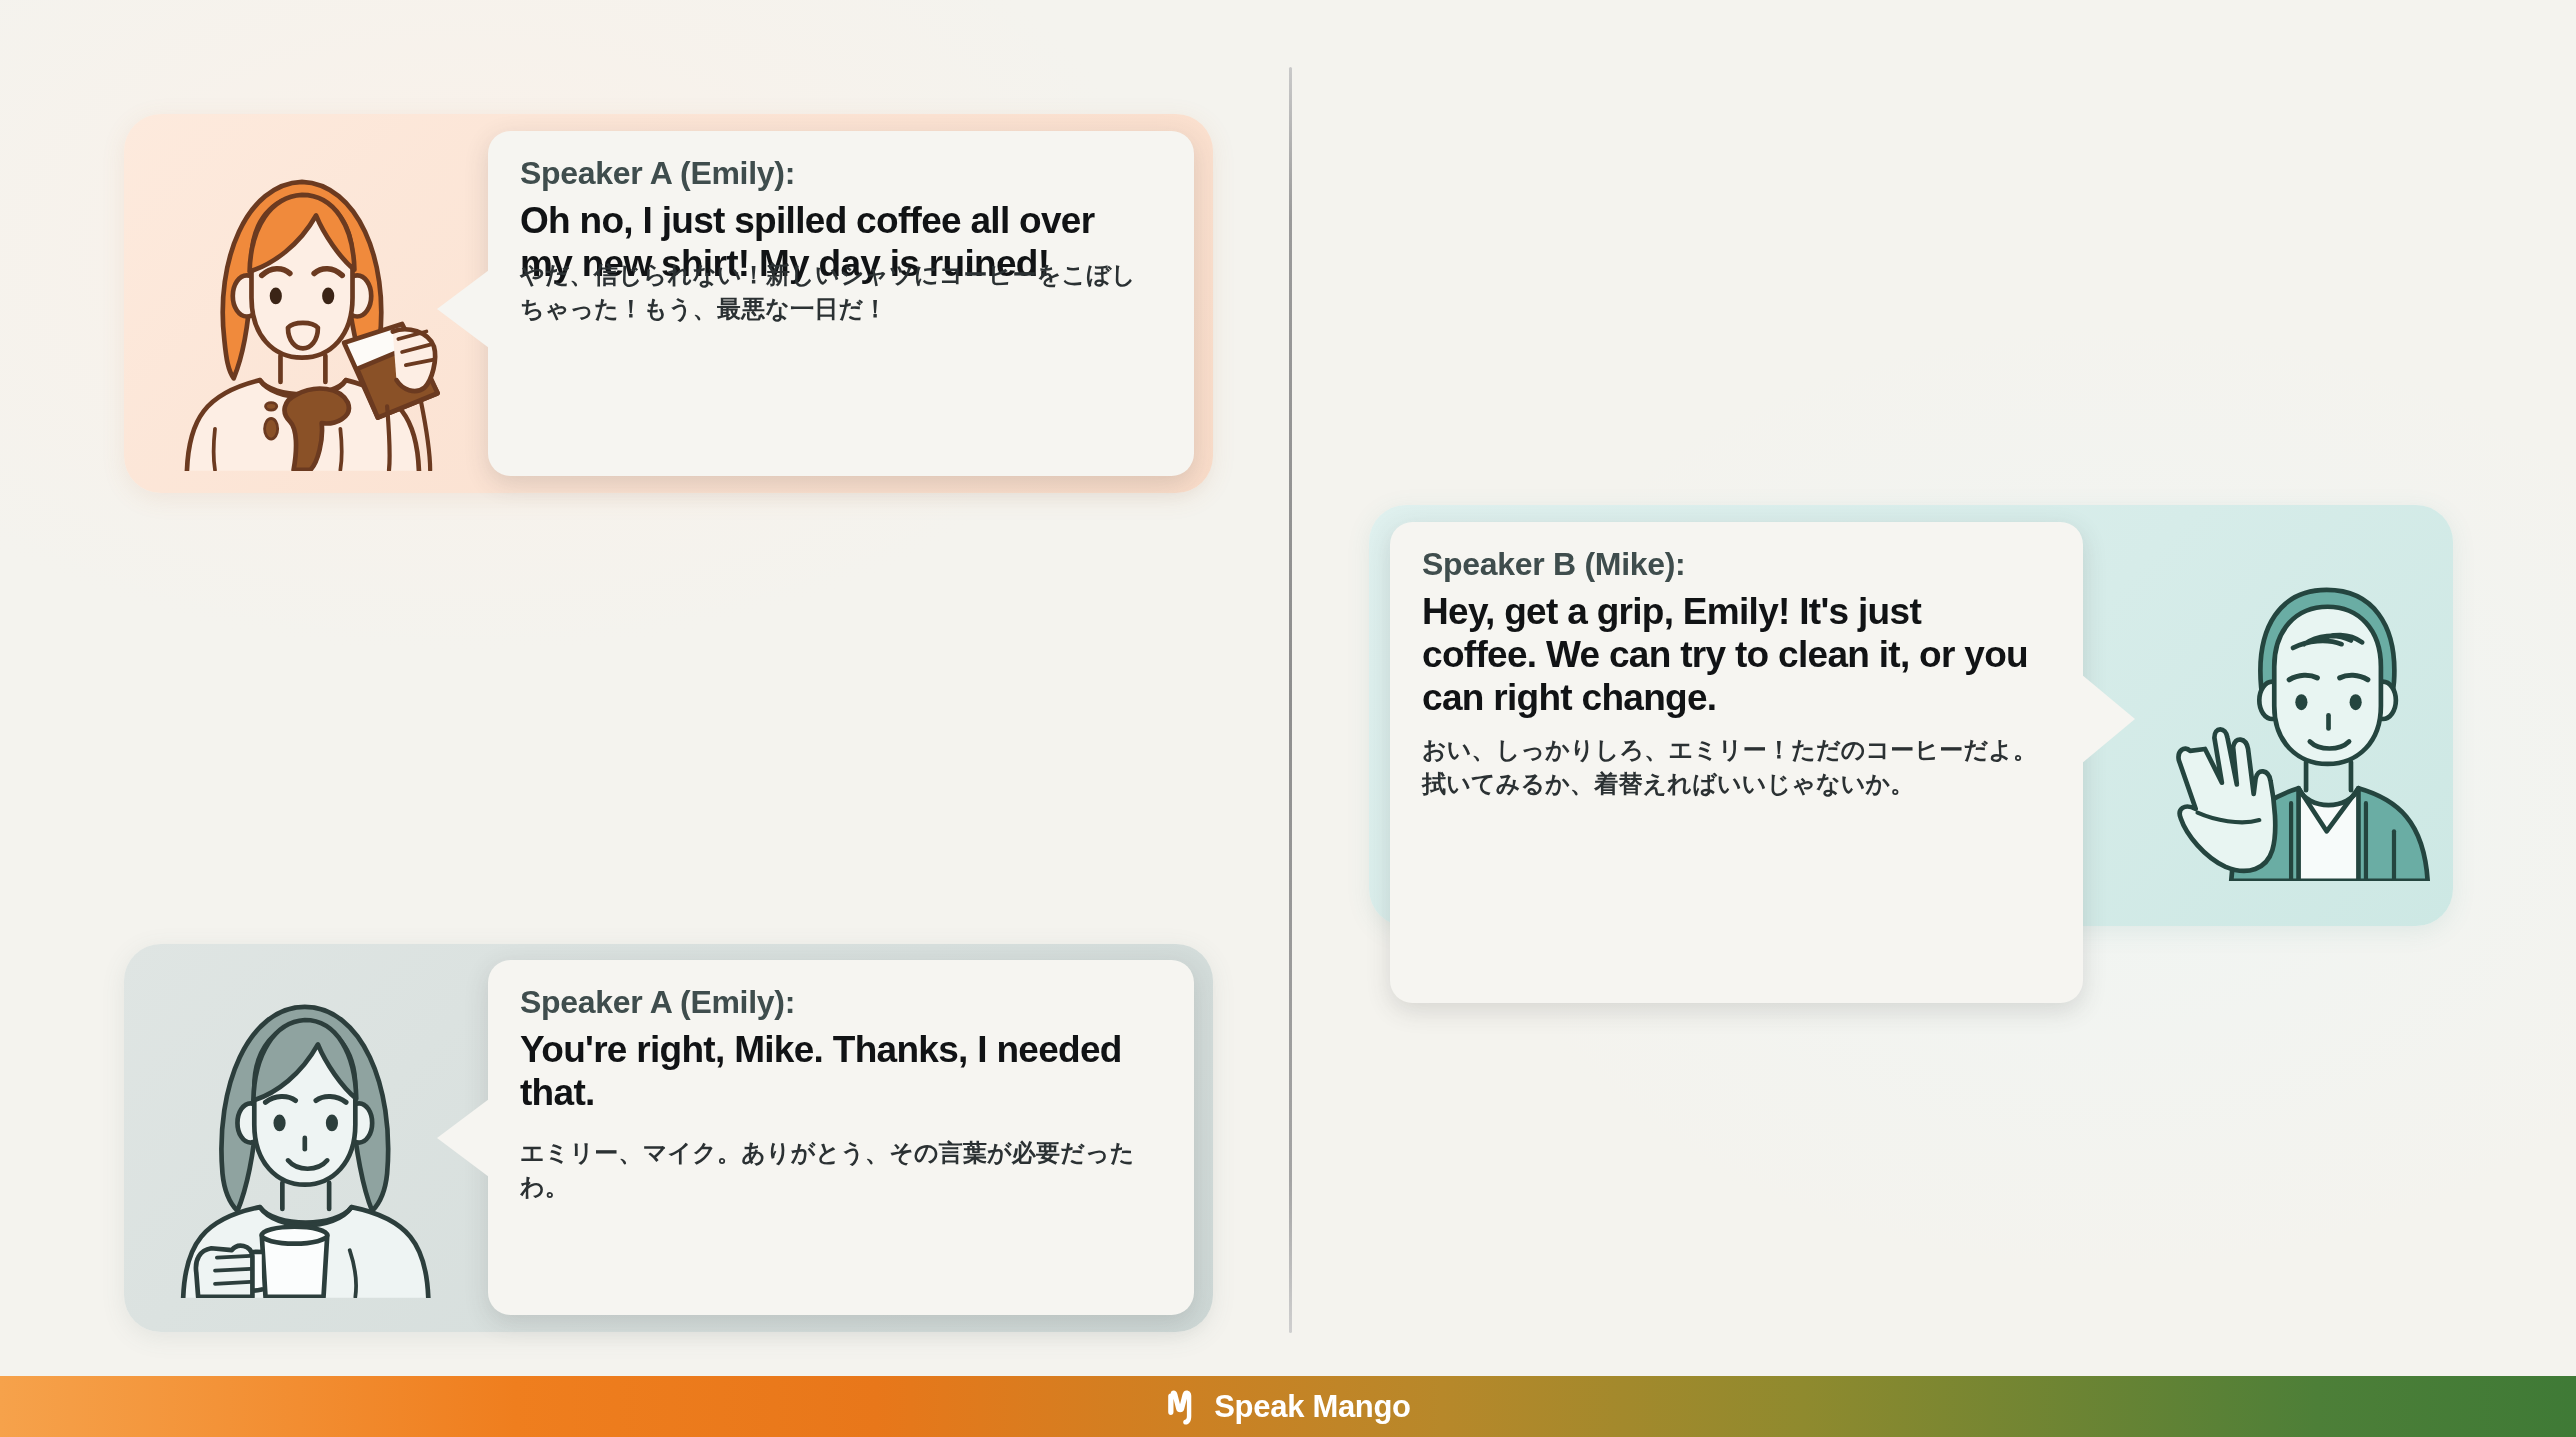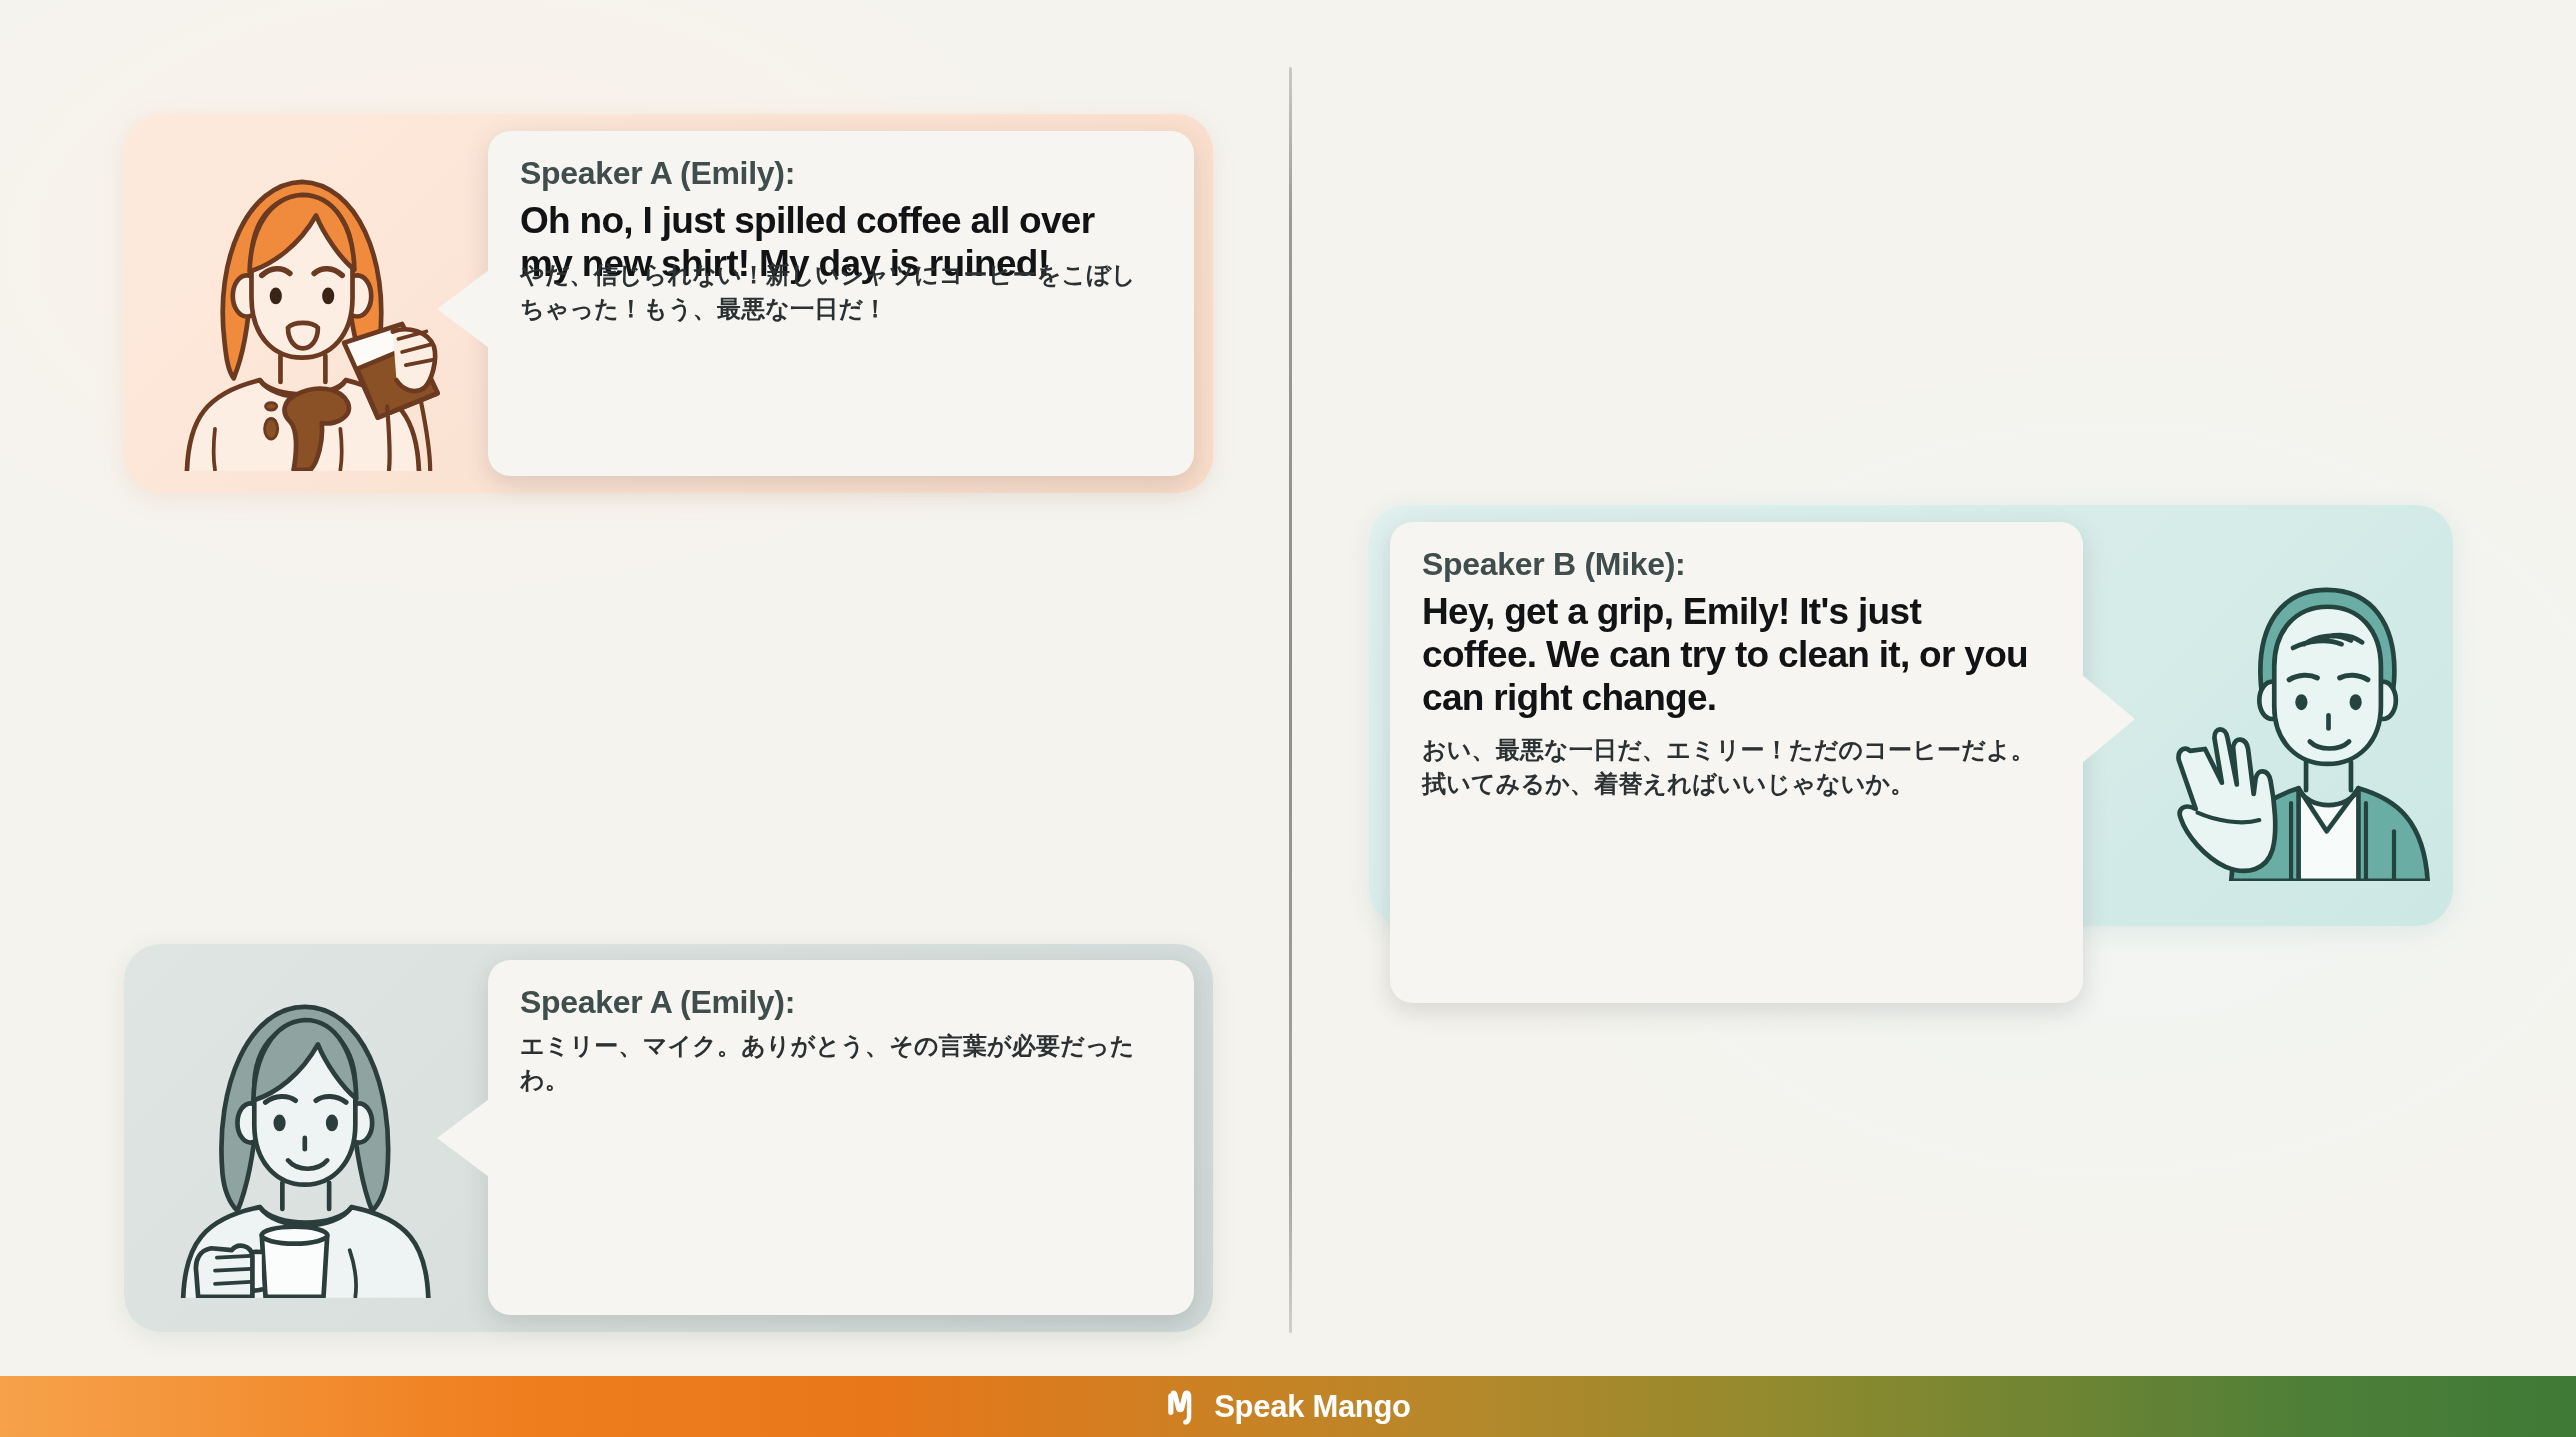--- a/index.html
+++ b/index.html
@@ -238,21 +238,21 @@
                  L92 204 C90 192 78 190 76 202 L80 242 L70 192 C68 180 56 180 56 192 L64 240 L46 204 Z" fill="#e8f5f2"></path>
         <path d="M38 272 C56 280 84 286 104 280" stroke-width="4.5"></path>
       </g>
     </svg>
   </div>
 
   <div class="bubble" id="bubble-2">
     <div class="tail tail-right" id="tail-2"></div>
     <div class="speaker">Speaker B (Mike):</div>
     <div class="english">Hey, get a grip, Emily! It's just coffee. We can try to clean it, or you can right change.</div>
-    <div class="japanese">おい、最悪な一日だ、エミリー！ただのコーヒーだよ。拭いてみるか、着替えればいいじゃないか。</div>
+    <div class="japanese">おい、しっかりしろ、エミリー！ただのコーヒーだよ。拭いてみるか、着替えればいいじゃないか。</div>
   </div>
 
   <div class="card left" id="card-3"></div>
 
   <div class="avatar" id="avatar-3">
     <svg viewBox="0 0 310 345" xmlns="http://www.w3.org/2000/svg">
       <g fill="none" stroke="#2c3e3c" stroke-width="5" stroke-linecap="round" stroke-linejoin="round">
 
         <path d="M70 212 C62 118 98 34 158 34 C218 34 254 118 246 212 C244 232 238 244 230 252 C220 228 212 184 210 152 C182 180 128 176 106 152 C104 190 96 228 86 252 C78 244 72 232 70 212 Z" fill="#8fa3a0"></path>
 
@@ -287,20 +287,21 @@
 
         <path d="M58 292 C46 294 40 304 42 318 L44 344 L102 344 L102 300 C100 288 86 286 80 294 Z" fill="#eef4f3"></path>
         <path d="M64 302 L100 300 M62 316 L100 314 M62 330 L100 328" stroke-width="4"></path>
       </g>
     </svg>
   </div>
 
   <div class="bubble" id="bubble-3">
     <div class="tail tail-left" id="tail-3"></div>
     <div class="speaker">Speaker A (Emily):</div>
+    <div class="english">You're right, Mike. Thanks, I needed that.</div>
     <div class="japanese">エミリー、マイク。ありがとう、その言葉が必要だったわ。</div>
   </div>
 
 </div>
 
 <div id="footer">
   <div id="footer-bg"></div>
   <div id="footer-inner">
     <svg id="mango-logo" viewBox="0 0 40 42">
       <path d="M6 5 C6 3 7.5 1.6 9.4 1.6 C11.6 1.6 13 3.2 13.6 5.6 L16.6 17.4 L19.4 6.2

